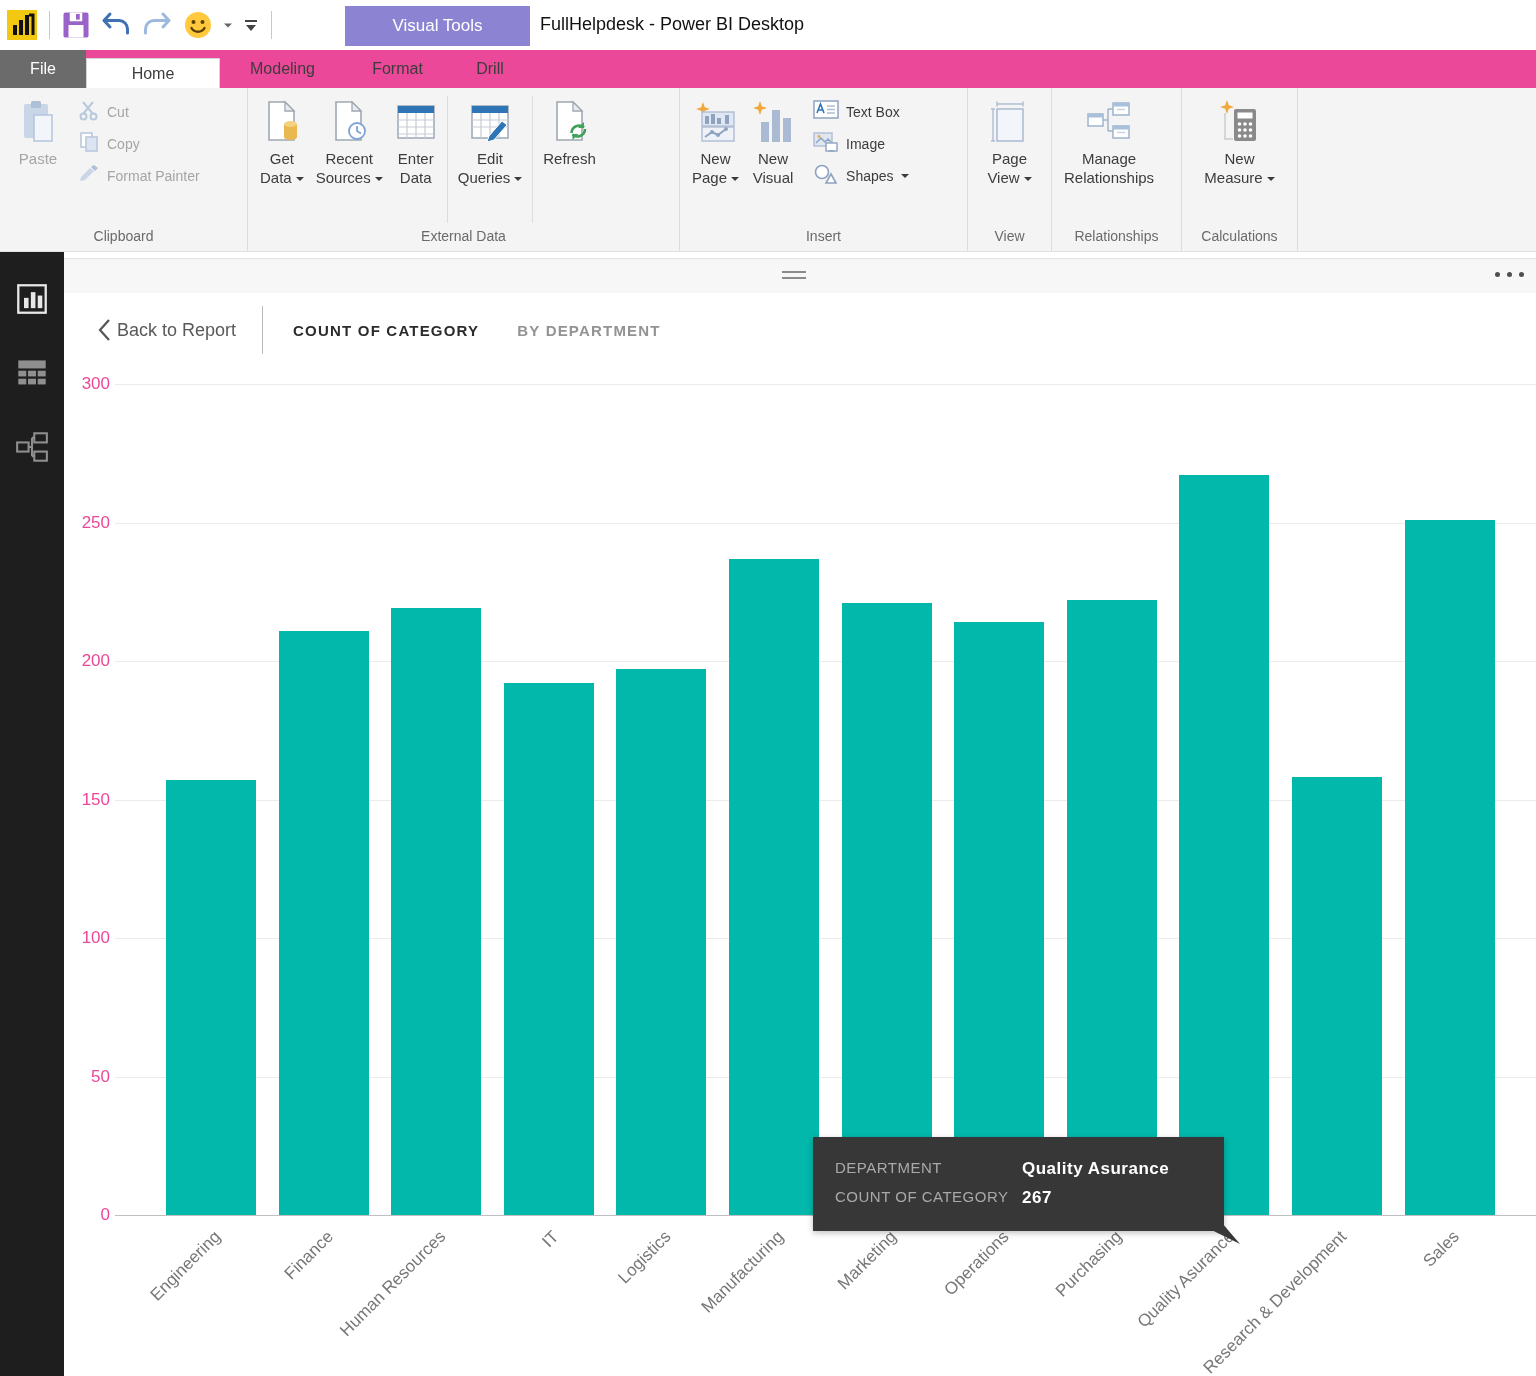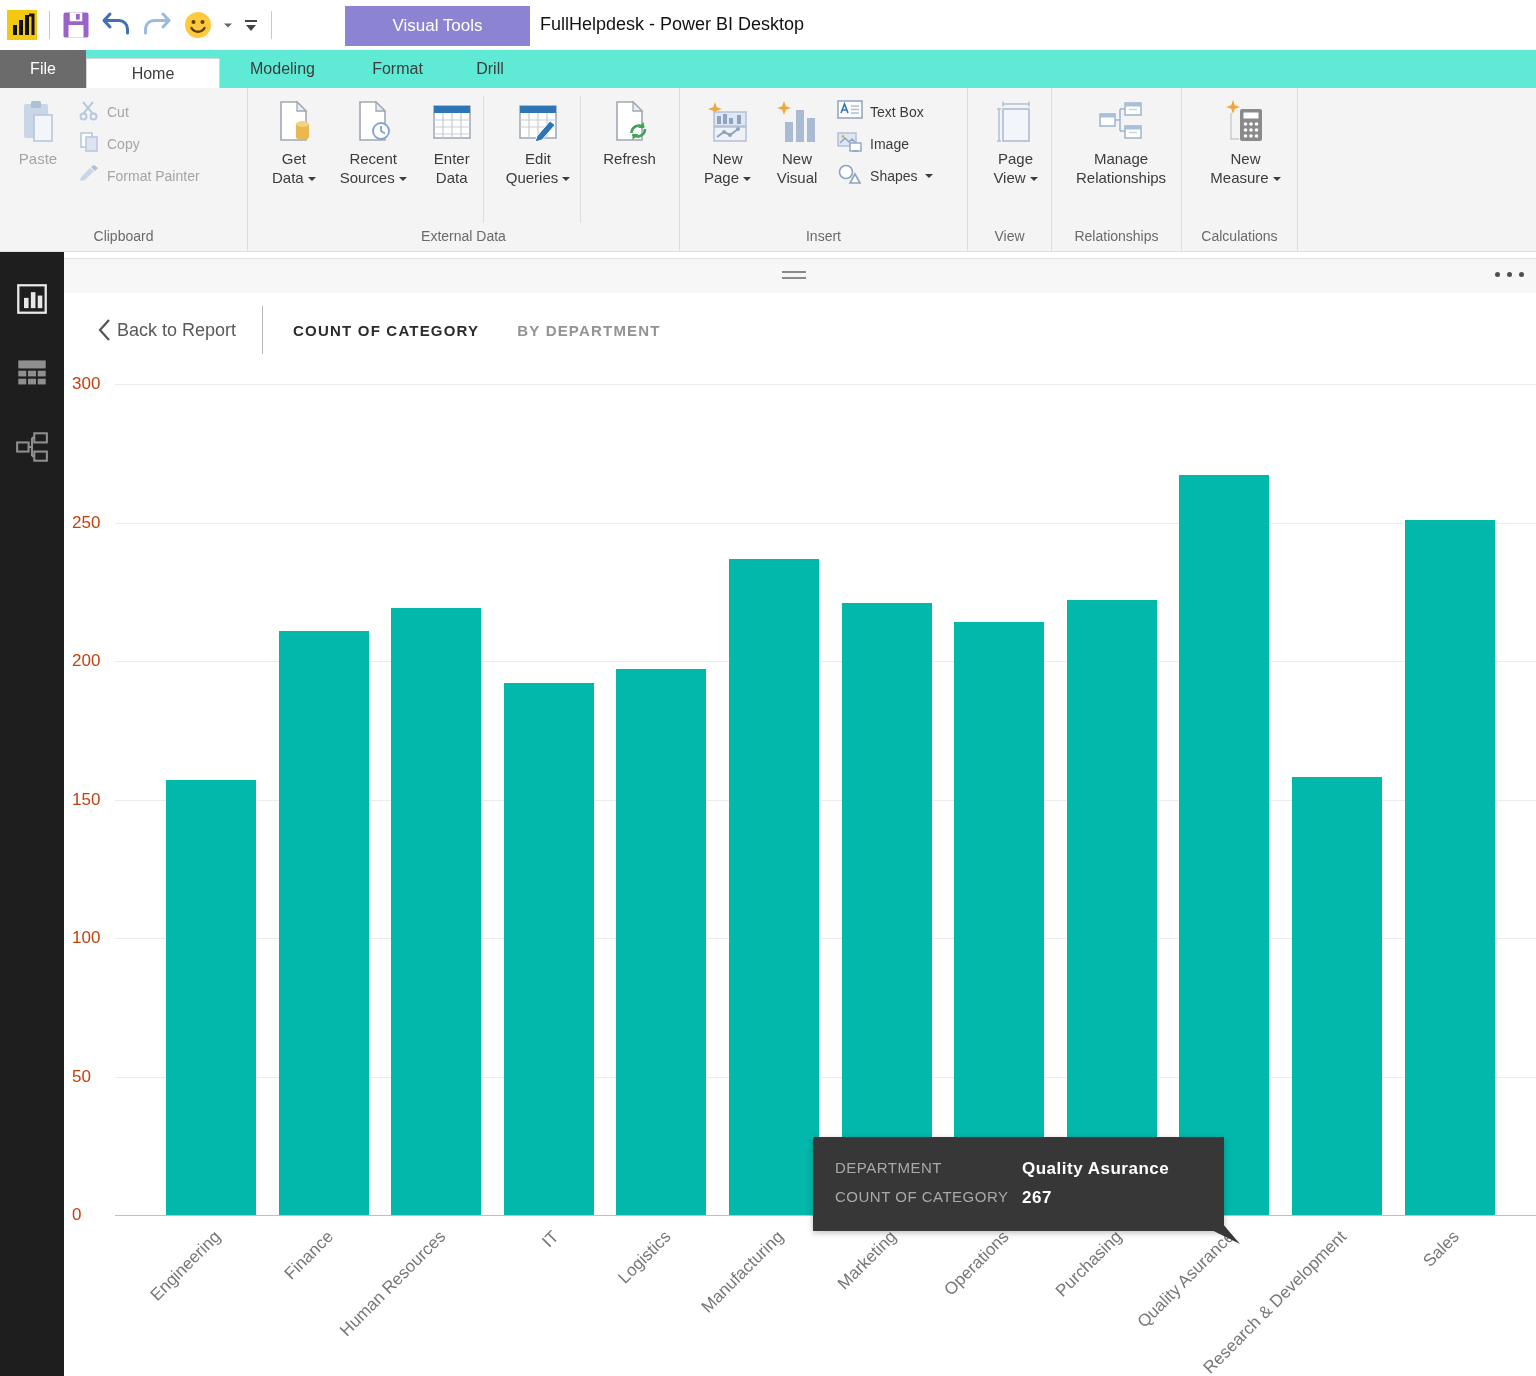--- a/index.html
+++ b/index.html
@@ -11,35 +11,35 @@
   .titlebar { height:50px; background:#fff; position:relative; display:flex; align-items:center; }
   .qat { display:flex; align-items:center; gap:9px; padding-left:6px; }
   .qat .sep { width:1px; height:28px; background:#c8c8c8; margin:0 2px; }
   .qat-btn { display:flex; align-items:center; justify-content:center; }
   .caret-sm { width:0; height:0; border-left:5px solid transparent; border-right:5px solid transparent; border-top:5px solid #555; display:inline-block; }
   .win-title { position:absolute; left:540px; top:14px; font-size:18px; color:#111; }
   .ctx-group { position:absolute; left:345px; top:6px; width:185px; height:40px; background:#8c84d3; color:#fff;
     display:flex; align-items:center; justify-content:center; font-size:17px; }
 
   
-  .tabrow { height:38px; display:flex; background:#5eead4; position:relative; }
+  .tabrow { height:38px; display:flex; background:#ec4899; position:relative; }
   .tab { display:flex; align-items:center; justify-content:center; font-size:16px; color:#3c3c3c; cursor:pointer; }
   .tab.file { width:86px; background:#6b6b6b; color:#fff; }
   .tab.home { width:134px; background:#fff; border:1px solid #d5d5d5; border-bottom:none;margin-top:8px; }
   .tab.modeling { width:125px; }
   .tab.format { width:105px; }
   .tab.drill { width:80px; }
 
   
   .ribbon { height:164px; background:#f4f4f4; border-bottom:1px solid #e0e0e0; display:flex; }
   .rgroup { display:flex; flex-direction:column; border-right:1px solid #dcdcdc; }
   .rg-content { flex:1; display:flex; align-items:flex-start; padding:6px 6px 0 6px; }
   .rg-label { height:26px; text-align:center; font-size:14px; color:#6a6a6a; line-height:22px; }
   .isep { width:1px; background:#dcdcdc; align-self:stretch; margin:2px 4px; }
-  .rbtn-lg { display:flex; flex-direction:column; align-items:center; padding:4px 6px; cursor:pointer;margin-left:12px; }
+  .rbtn-lg { display:flex; flex-direction:column; align-items:center; padding:4px 6px; cursor:pointer; }
   .rbtn-lg .ricon { height:48px; display:flex; align-items:center; justify-content:center; }
   .rlbl { font-size:15px; color:#3c3c3c; text-align:center; line-height:19px; margin-top:3px; white-space:nowrap; }
   .rbtn-sm { display:flex; align-items:center; gap:7px; height:32px; padding:2px 4px; cursor:pointer; }
   .rbtn-sm .slbl { font-size:14px; color:#3c3c3c; white-space:nowrap; }
   .disabled .slbl, .disabled .rlbl { color:#a5a5a5; }
   .caret-rb { width:0; height:0; border-left:4px solid transparent; border-right:4px solid transparent; border-top:4px solid #3c3c3c; display:inline-block; margin-left:4px; vertical-align:middle; }
   .smallcol { display:flex; flex-direction:column; justify-content:flex-start; padding-top:2px; }
 
   
   .main { display:flex; height:1124px; }
@@ -57,21 +57,21 @@
   .back-btn { display:flex; align-items:center; gap:4px; margin-left:31px; cursor:pointer; }
   .back-label { font-size:18px; color:#595959; }
   .fh-divider { width:1px; height:48px; background:#b9b9b9; margin-left:26px; }
   .fh-title { font-size:15px; font-weight:700; letter-spacing:1.2px; color:#2b2b2b; margin-left:30px; }
   .fh-subtitle { font-size:15px; font-weight:600; letter-spacing:1.2px; color:#939393; margin-left:38px; }
 
   
   .plot { position:absolute; inset:0; }
   .gridline { position:absolute; left:51px; right:0; height:1px; background:#ebebeb; }
   .gridline.zero { background:#bfbfbf; }
-  .ytick { position:absolute; left:8px; width:46px; font-size:17px; color:#c2410c; }
+  .ytick { position:absolute; left:0; width:46px; text-align:right; font-size:17px; color:#ec4899; }
   .bar { position:absolute; background:#01B8AA; z-index:2; cursor:pointer; }
   .xlabel { position:absolute; white-space:nowrap; font-size:17px; color:#777;
     transform:rotate(-45deg); transform-origin:top right; z-index:1; }
 
   
   .tooltip { position:absolute; left:749px; top:885px; width:411px; height:94px; background:#373737; z-index:10;
     padding:22px 0 0 22px; box-shadow:0 2px 6px rgba(0,0,0,.25); }
   .tt-row { display:flex; margin-bottom:9px; }
   .tt-label { width:187px; font-size:15px; color:#a9a9a9; letter-spacing:.5px; }
   .tt-value { font-size:17px; font-weight:700; color:#fff; letter-spacing:.5px; }

